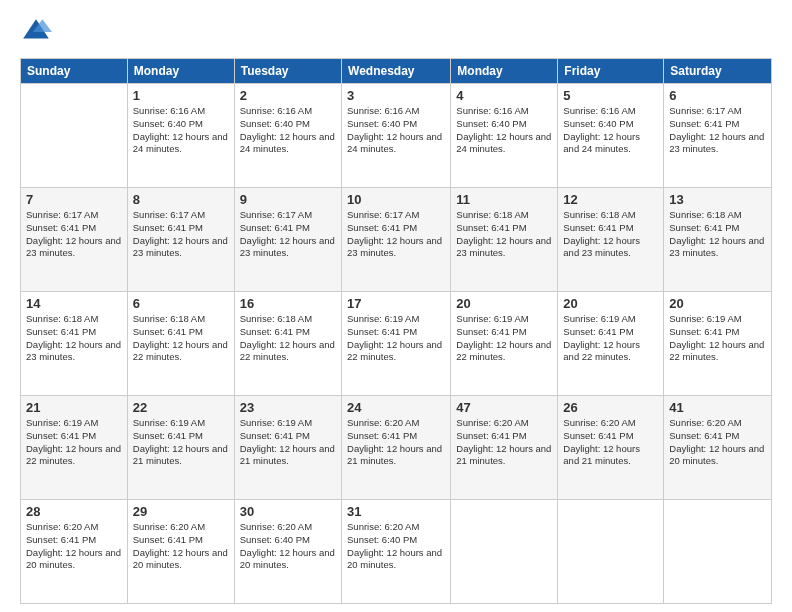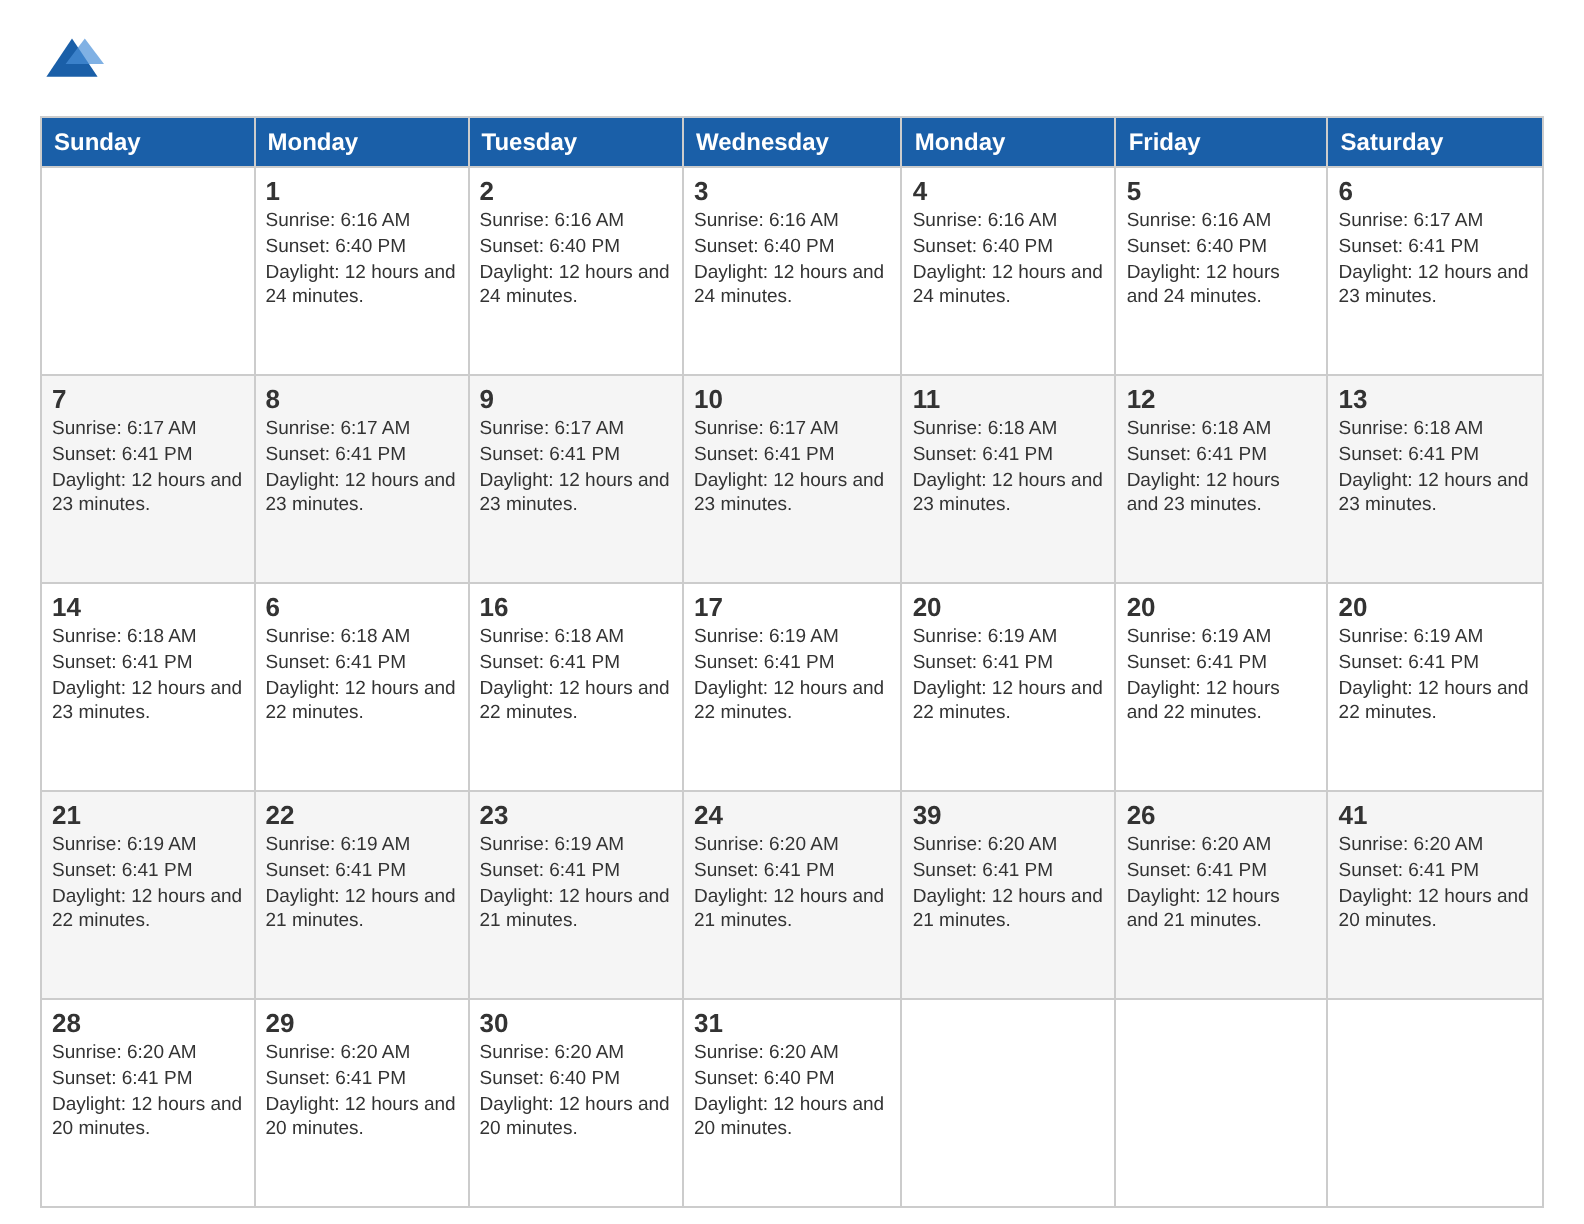--- a/index.html
+++ b/index.html
@@ -231,21 +231,21 @@
           </td>
           <td>
             <span class="day-num">23</span>
             <div class="day-info">Sunrise: 6:19 AM<br>Sunset: 6:41 PM<br>Daylight: 12 hours and 21 minutes.</div>
           </td>
           <td>
             <span class="day-num">24</span>
             <div class="day-info">Sunrise: 6:20 AM<br>Sunset: 6:41 PM<br>Daylight: 12 hours and 21 minutes.</div>
           </td>
           <td>
-            <span class="day-num">39</span>
+            <span class="day-num">47</span>
             <div class="day-info">Sunrise: 6:20 AM<br>Sunset: 6:41 PM<br>Daylight: 12 hours and 21 minutes.</div>
           </td>
           <td>
             <span class="day-num">26</span>
             <div class="day-info">Sunrise: 6:20 AM<br>Sunset: 6:41 PM<br>Daylight: 12 hours and 21 minutes.</div>
           </td>
           <td>
             <span class="day-num">41</span>
             <div class="day-info">Sunrise: 6:20 AM<br>Sunset: 6:41 PM<br>Daylight: 12 hours and 20 minutes.</div>
           </td>

